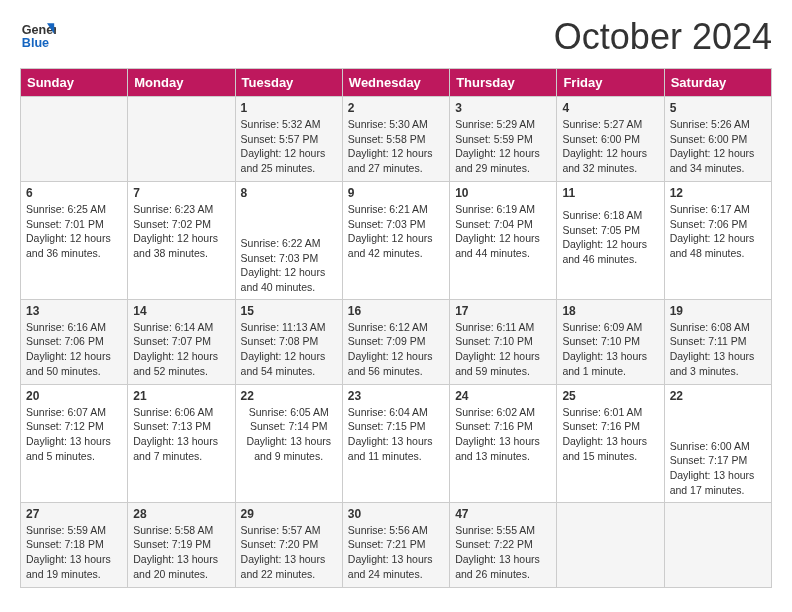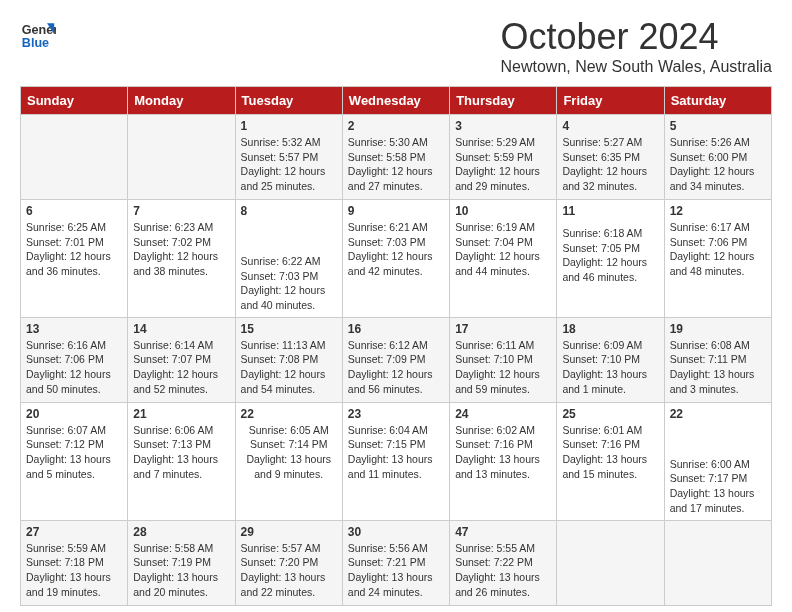--- a/index.html
+++ b/index.html
@@ -36,21 +36,21 @@
     .location-title {
       font-size: 16px;
       color: #333;
     }
     table {
       width: 100%;
       border-collapse: collapse;
       table-layout: fixed;
     }
     thead th {
-      background-color: #b91c1c;
+      background-color: #be185d;
       color: #fff;
       text-align: left;
       padding: 6px 6px;
       font-size: 13px;
       font-weight: bold;
       border: 1px solid #ccc;
     }
     tbody td {
       border: 1px solid #ccc;
       vertical-align: top;
@@ -81,21 +81,20 @@
 <div class="header-area">
   <div class="logo">
     <svg class="logo-icon" viewBox="0 0 40 40">
       <text x="2" y="20" font-size="14" font-weight="bold" fill="#333" font-family="Arial">General</text>
       <text x="2" y="34" font-size="14" font-weight="bold" fill="#1565c0" font-family="Arial">Blue</text>
       <polygon points="30,8 38,8 38,20" fill="#1565c0"></polygon>
     </svg>
   </div>
   <div class="title-area">
     <div class="month-title">October 2024</div>
-    <div class="location-title">Newtown, New South Wales, Australia</div>
   </div>
 </div>
 
 <table>
   <thead>
     <tr id="header-row">
         <th>Sunday</th>
         <th>Monday</th>
         <th>Tuesday</th>
         <th>Wednesday</th>
@@ -125,21 +124,21 @@
         <td>
           <span class="day-num">3</span>
           <div class="cell-content" style="white-space: pre-line;">Sunrise: 5:29 AM
 Sunset: 5:59 PM
 Daylight: 12 hours
 and 29 minutes.</div>
         </td>
         <td>
           <span class="day-num">4</span>
           <div class="cell-content" style="white-space: pre-line;">Sunrise: 5:27 AM
-Sunset: 6:35 PM
+Sunset: 6:00 PM
 Daylight: 12 hours
 and 32 minutes.</div>
         </td>
         <td>
           <span class="day-num">5</span>
           <div class="cell-content" style="white-space: pre-line;">Sunrise: 5:26 AM
 Sunset: 6:00 PM
 Daylight: 12 hours
 and 34 minutes.</div>
         </td>

